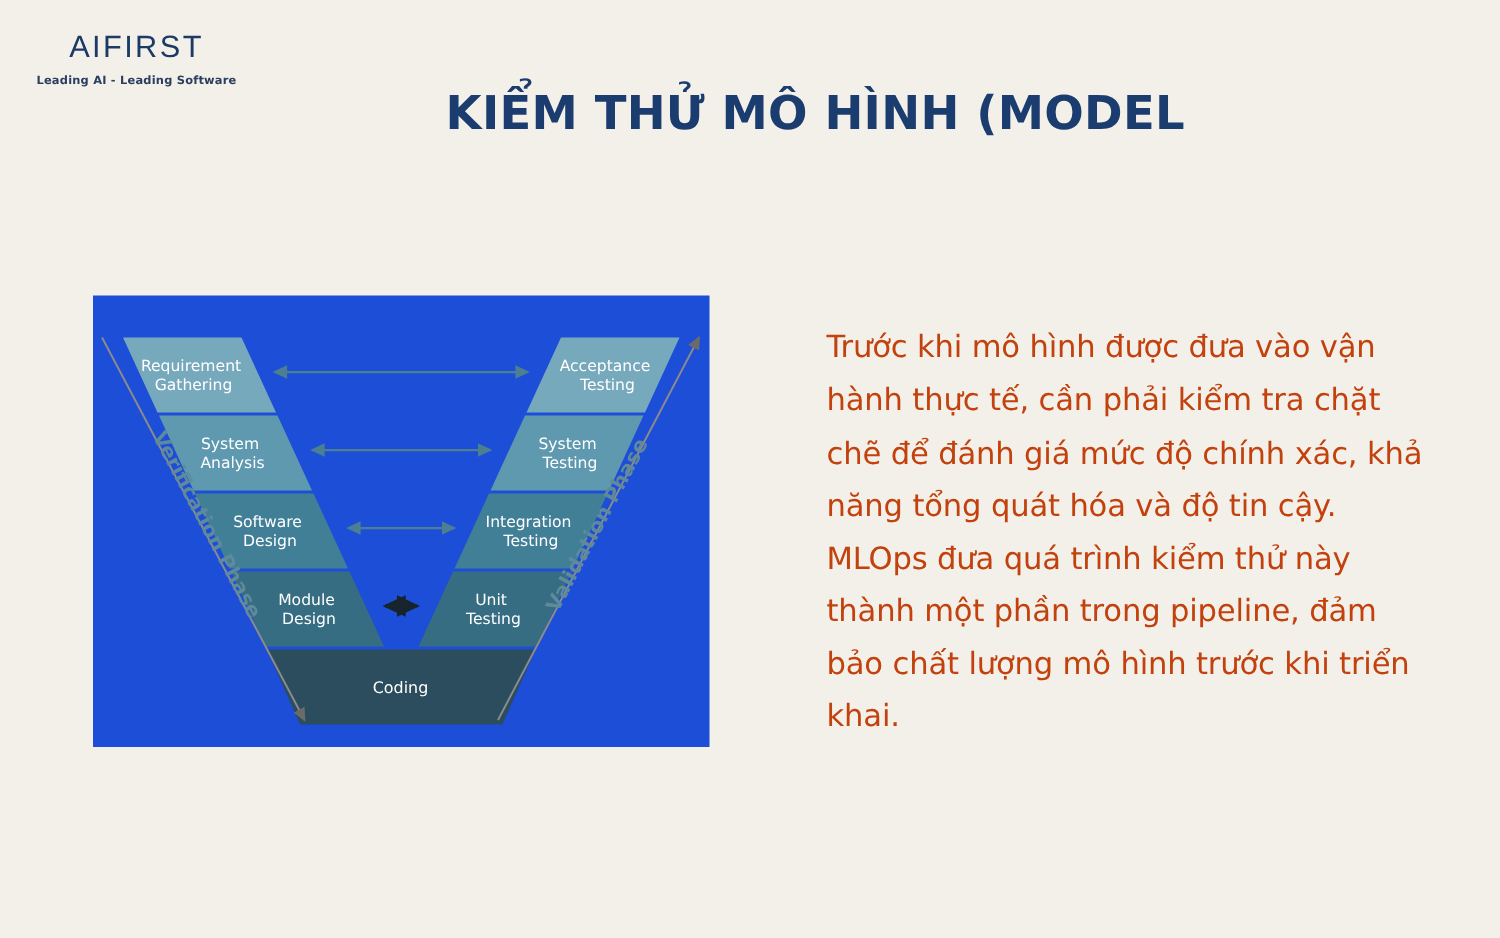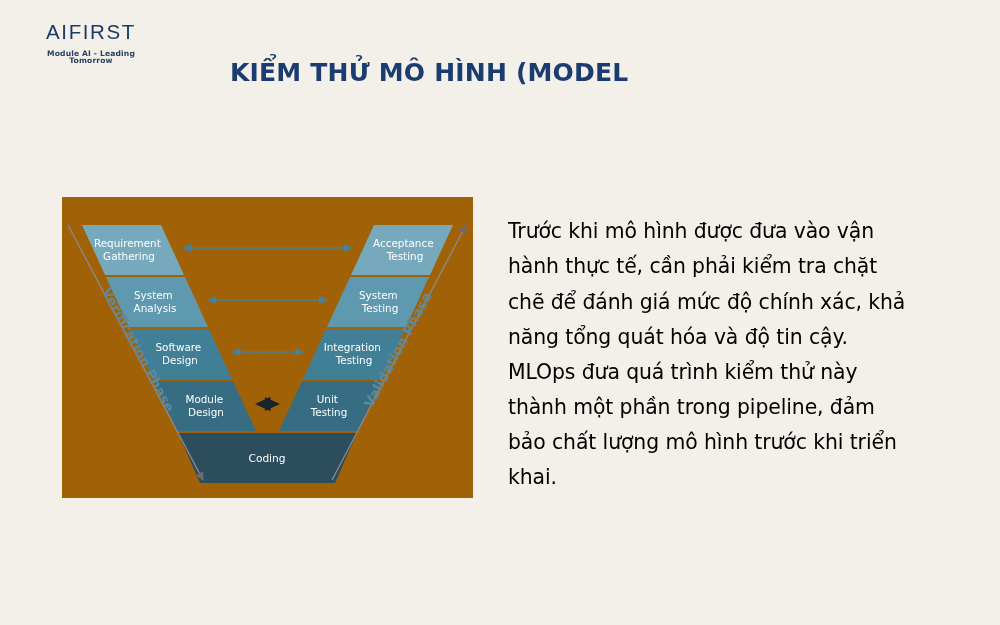--- a/index.html
+++ b/index.html
@@ -48,60 +48,60 @@
     margin-top: 7px;
     line-height: 1;
   }
 
   
   #page-title {
     position: absolute;
     left: 230px;
     top: 56px;
     width: 560px;
-    text-align: left;
+    text-align: right;
     color: #1b3c6e;
     font-family: "DejaVu Sans", sans-serif;
     font-weight: bold;
-    font-size: 25px;
+    font-size: 31px;
     line-height: 1.34;
     letter-spacing: 0.2px;
   }
 
   
   #diagram-panel {
     position: absolute;
     left: 62px;
     top: 197px;
     width: 411px;
     height: 301px;
-    background: #a16207;
+    background: #1d4ed8;
     overflow: hidden;
   }
   #vmodel-svg { display: block; }
 
   
   #body-text {
     position: absolute;
-    left: 508px;
+    left: 551px;
     top: 194px;
     width: 400px;
-    color: #000000;
+    color: #c2410c;
     font-family: "DejaVu Sans", sans-serif;
     font-size: 20.4px;
     line-height: 1.72;
     letter-spacing: -0.1px;
   }
 </style>
 </head>
 <body>
 
 <div id="logo-block">
   <div id="brand-name">AIFIRST</div>
-  <div id="brand-tagline">Module AI - Leading Tomorrow</div>
+  <div id="brand-tagline">Leading AI - Leading Software</div>
 </div>
 
 <div id="page-title">
   <div>KIỂM THỬ MÔ HÌNH (MODEL</div>
 </div>
 
 <div id="diagram-panel">
   <svg id="vmodel-svg" width="411" height="301" viewBox="0 0 411 301" aria-hidden="true">
     <defs>
       <marker id="ar-end" markerWidth="7" markerHeight="7" refX="5.6" refY="3" orient="auto">

